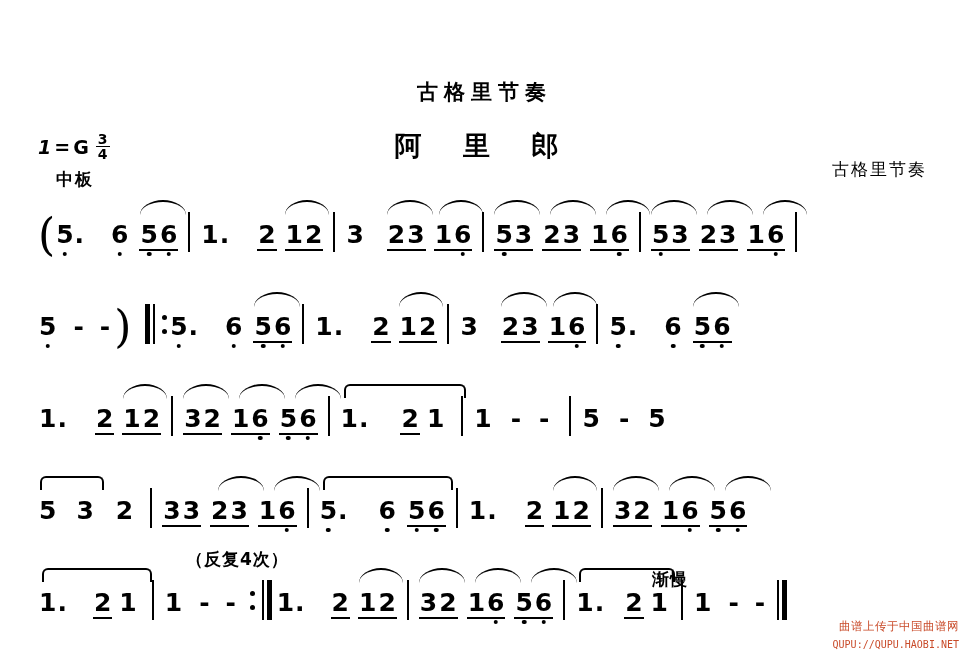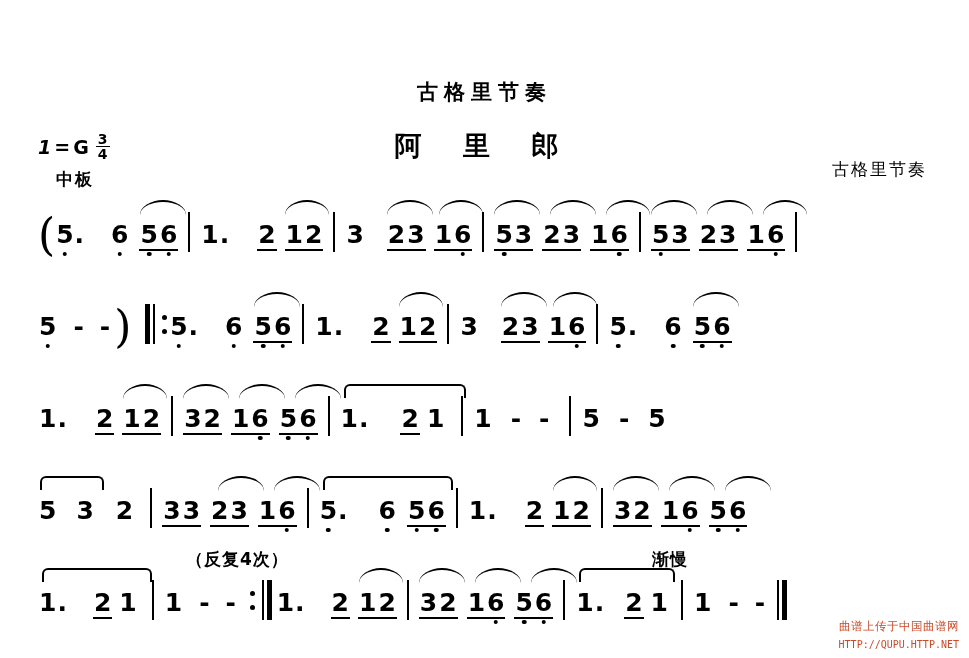--- a/index.html
+++ b/index.html
@@ -411,21 +411,21 @@
         <span class="beam"><span class="note">3</span><span class="note">2</span></span>
         <span style="display:inline-block;width:9px;"></span>
         <span class="beam"><span class="note">1</span><span class="note low">6</span></span>
         <span style="display:inline-block;width:9px;"></span>
         <span class="beam"><span class="note low">5</span><span class="note low">6</span></span>
       </div>
     </div>
   </div>
 
   <div class="annot" style="left:186px;top:548px;">（反复4次）</div>
-  <div class="annot" style="left:652px;top:548px;">渐慢</div>
+  <div class="annot" style="left:652px;top:568px;">渐慢</div>
 
   <div class="system" style="top:564px;">
     <div class="row">
 
       <div class="cell" style="margin-top:22px;position:relative;">
         <div class="tie" style="left:4px;width:106px;top:-18px;"></div>
         <span class="note">1</span><span class="dot-dur">.</span>
         <span style="display:inline-block;width:26px;"></span>
         <span class="beam"><span class="note">2</span></span>
         <span style="display:inline-block;width:6px;"></span>
@@ -492,15 +492,15 @@
       </div>
 
       <div class="final" style="margin-top:16px;margin-left:12px;">
         <span class="thin"></span>
         <span class="thick"></span>
       </div>
     </div>
   </div>
 
   <div class="footer">曲谱上传于中国曲谱网</div>
-  <div class="footer2">HTTP://QUPU.HTTP.NET</div>
+  <div class="footer2">QUPU://QUPU.HAOBI.NET</div>
 
 </div>
 
 </body></html>

